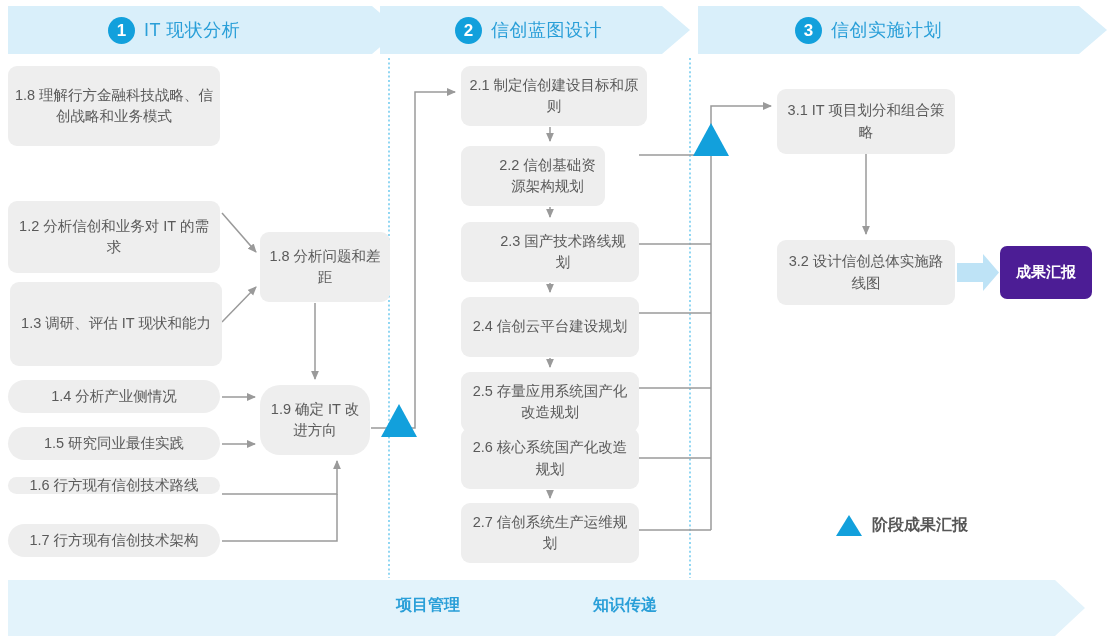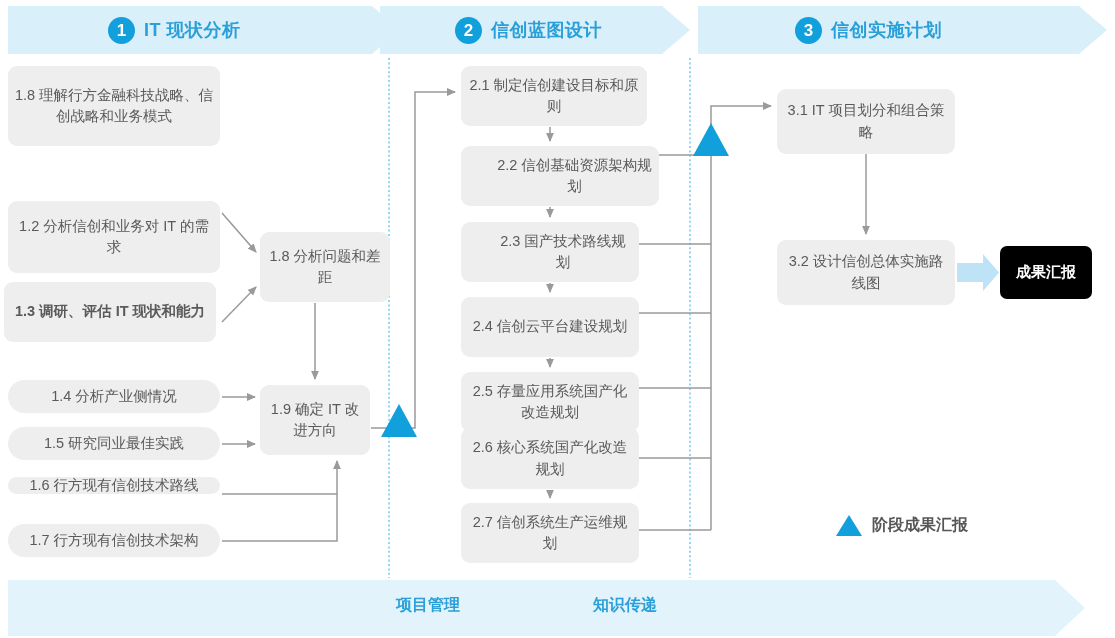--- a/index.html
+++ b/index.html
@@ -45,21 +45,21 @@
     color: #ffffff;
     font-size: 17px;
     font-weight: bold;
     line-height: 27px;
     text-align: center;
     flex: 0 0 auto;
   }
   .phase-text {
     color: #2a9fd8;
     font-size: 18px;
-    font-weight: bold;
+    font-weight: normal;
     white-space: nowrap;
     letter-spacing: .5px;
   }
 
   
   .node {
     position: absolute;
     background: #eeeeee;
     border-radius: 9px;
     display: flex;
@@ -70,21 +70,21 @@
     font-size: 14.5px;
     line-height: 1.45;
     padding: 2px 6px;
     box-sizing: border-box;
   }
   .node.pill { border-radius: 18px; }
 
   
   .badge-result {
     position: absolute;
-    background: #000000;
+    background: #4c1d95;
     border-radius: 7px;
     display: flex;
     align-items: center;
     justify-content: center;
     text-align: center;
     color: #ffffff;
     font-size: 15px;
     font-weight: bold;
     line-height: 1.35;
   }
@@ -205,31 +205,31 @@
     <span class="phase-num">2</span>
     <span class="phase-text">信创蓝图设计</span>
   </div>
   <div class="phase-label" style="left:795px;">
     <span class="phase-num">3</span>
     <span class="phase-text">信创实施计划</span>
   </div>
 
   <div class="node" style="left:8px;  top:66px;  width:212px; height:80px;">1.8 理解行方金融科技战略、信创战略和业务模式</div>
   <div class="node" style="left:8px;  top:172px; width:212px; height:72px;margin-top:29px;">1.2 分析信创和业务对 IT 的需求</div>
-  <div class="node" style="left:4px;  top:282px; width:212px; height:60px;font-weight:bold;">1.3 调研、评估 IT 现状和能力</div>
+  <div class="node" style="left:10px;  top:282px; width:212px; height:84px;">1.3 调研、评估 IT 现状和能力</div>
   <div class="node pill" style="left:8px; top:380px; width:212px; height:33px;">1.4 分析产业侧情况</div>
   <div class="node pill" style="left:8px; top:427px; width:212px; height:33px;">1.5 研究同业最佳实践</div>
   <div class="node pill" style="left:8px; top:477px; width:212px; height:17px;">1.6 行方现有信创技术路线</div>
   <div class="node pill" style="left:8px; top:524px; width:212px; height:33px;">1.7 行方现有信创技术架构</div>
 
   <div class="node" style="left:260px; top:232px; width:130px; height:70px;">1.8 分析问题和差距</div>
-  <div class="node" style="left:260px; top:385px; width:110px; height:70px;">1.9 确定 IT 改进方向</div>
+  <div class="node" style="left:260px; top:385px; width:110px; height:70px;border-radius:20px;">1.9 确定 IT 改进方向</div>
 
   <div class="node" style="left:461px; top:66px;  width:186px; height:60px;">2.1 制定信创建设目标和原则</div>
-  <div class="node" style="left:461px; top:146px; width:198px; height:60px;padding-left:35px;">2.2 信创基础资源架构规划</div>
+  <div class="node" style="left:461px; top:146px; width:144px; height:60px;padding-left:35px;">2.2 信创基础资源架构规划</div>
   <div class="node" style="left:461px; top:222px; width:178px; height:60px;padding-left:32px;">2.3 国产技术路线规划</div>
   <div class="node" style="left:461px; top:297px; width:178px; height:60px;">2.4 信创云平台建设规划</div>
   <div class="node" style="left:461px; top:372px; width:178px; height:60px;">2.5 存量应用系统国产化改造规划</div>
   <div class="node" style="left:461px; top:428px; width:178px; height:61px;">2.6 核心系统国产化改造规划</div>
   <div class="node" style="left:461px; top:503px; width:178px; height:60px;">2.7 信创系统生产运维规划</div>
 
   <div class="node" style="left:777px; top:89px;  width:178px; height:65px;">3.1 IT 项目划分和组合策略</div>
   <div class="node" style="left:777px; top:240px; width:178px; height:65px;">3.2 设计信创总体实施路线图</div>
 
   <div class="badge-result" style="left:1000px; top:246px; width:92px; height:53px;">成果汇报</div>

